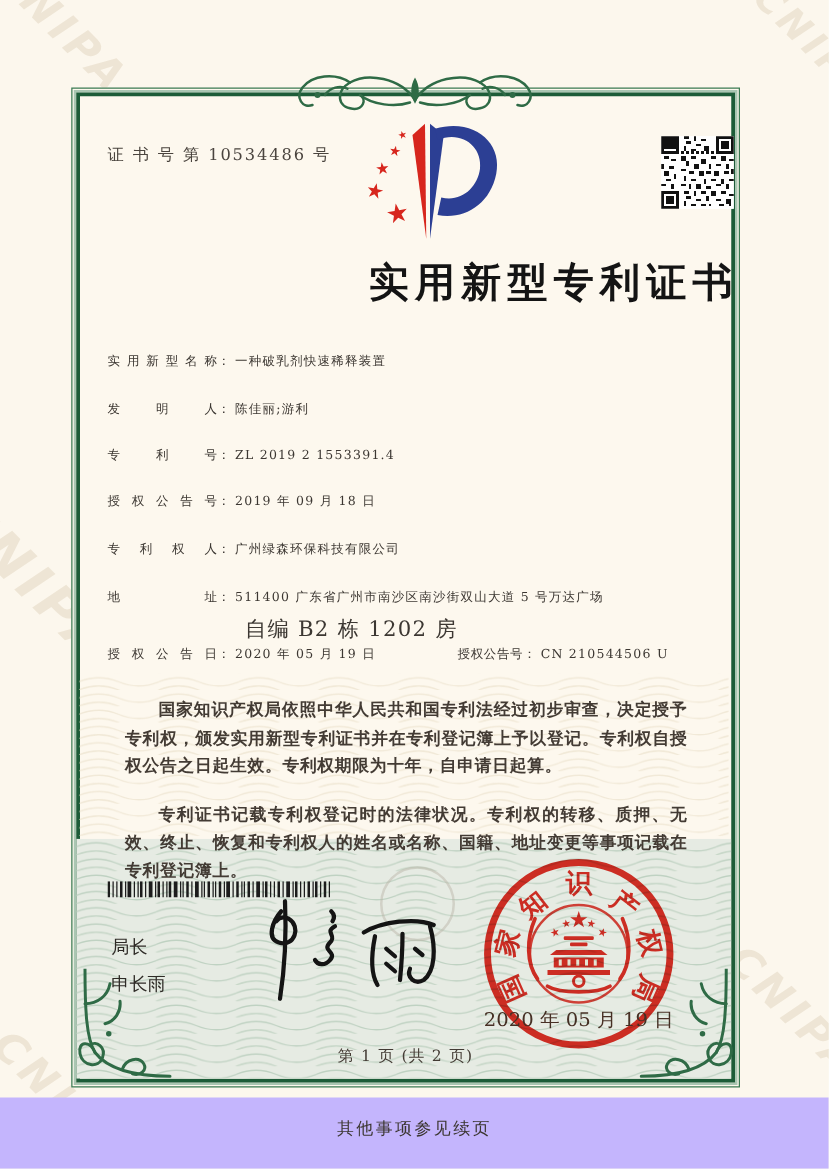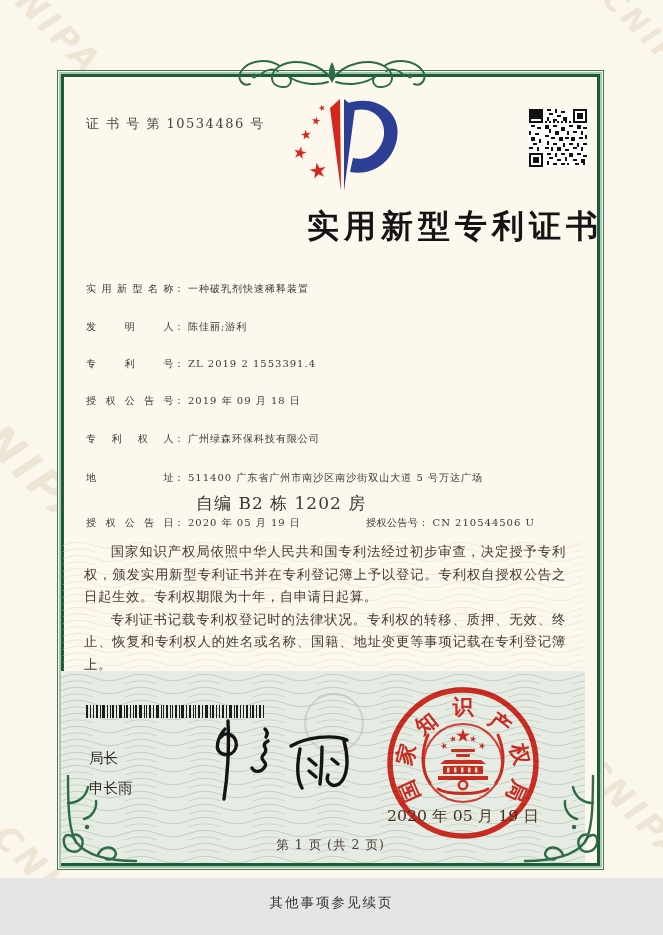--- a/index.html
+++ b/index.html
@@ -14,21 +14,21 @@
   .wm1{top:2px;left:-18px;font-size:34px;}
   .wm2{top:18px;left:590px;font-size:30px;}
   .wm3{top:440px;left:-58px;font-size:44px;}
   .wm4{top:295px;left:400px;font-size:40px;color:rgba(186,158,122,0.14);}
   .wm5{top:575px;left:205px;font-size:40px;color:rgba(186,158,122,0.14);}
   .wm6{top:858px;left:-20px;font-size:34px;}
   .wm7{top:790px;left:568px;font-size:34px;}
 
   
   .cert{position:absolute;left:57px;top:70px;width:533px;height:798px;
-        border:1px solid #3a7a52;background:#fdf8ee;padding-left:12px;}
+        border:1px solid #3a7a52;background:#fdf8ee;}
   .cert-inner{position:absolute;inset:1px;border:2px solid #aac6b2;}
   .cert-inner2{position:absolute;inset:0;border:3px solid #1d5c38;}
 
   .certno{position:absolute;left:28px;top:44px;font-size:13px;color:#4a443e;
           letter-spacing:1.5px;}
   .qr{position:absolute;left:471px;top:38px;width:58px;height:58px;background:#fff;}
   .logo{position:absolute;left:218px;top:20px;width:134px;height:112px;}
   .title{position:absolute;left:0;top:134px;width:100%;text-align:right;
          font-size:32px;font-weight:bold;color:#141414;letter-spacing:5px;}
 
@@ -36,42 +36,42 @@
         letter-spacing:0.5px;white-space:nowrap;}
   .flabel{display:inline-block;width:88px;text-align:justify;text-align-last:justify;
           vertical-align:top;}
   .fcolon{display:inline-block;width:14px;}
   .fvalue{letter-spacing:1px;}
   .addr2{position:absolute;left:138px;top:421px;font-size:17px;color:#3c3732;letter-spacing:1px;}
   .grant-right{position:absolute;left:280px;top:0;}
 
   .paras{position:absolute;left:26px;top:470px;width:482px;font-size:13.4px;
          line-height:22.6px;color:#433b34;text-align:justify;}
-  .paras p{margin:0;text-indent:2em;letter-spacing:0.6px;}
+  .paras p{margin:16px;text-indent:2em;letter-spacing:0.6px;font-weight:bold;}
 
   .waves-upper{position:absolute;left:5px;top:468px;width:520px;height:130px;opacity:.55;}
   .band{position:absolute;left:3px;top:600px;width:524px;height:192px;}
 
   .barcode{position:absolute;left:28px;top:634px;width:178px;height:13px;}
   .ghost{position:absolute;left:246px;top:622px;width:56px;height:56px;border-radius:50%;
          border:2px solid rgba(185,178,165,0.45);}
   .director{position:absolute;left:31px;top:672px;font-size:14.5px;color:#2e2a26;
             font-family:"DejaVu Sans","Liberation Sans",sans-serif;line-height:30px;}
   .sig{position:absolute;left:136px;top:640px;width:170px;height:110px;}
   .seal{position:absolute;left:318px;top:612px;width:174px;height:174px;
         mix-blend-mode:multiply;opacity:.95;}
   .pageinfo{position:absolute;left:0;top:766px;width:100%;text-align:center;
             font-size:12.5px;color:#433b34;letter-spacing:1px;}
 
   .flourish{position:absolute;left:224px;top:54px;width:216px;height:44px;}
   .corner{position:absolute;width:80px;height:90px;bottom:4px;}
   .corner-l{left:4px;}
   .corner-r{right:4px;transform:scaleX(-1);}
 
-  .bottom-strip{position:absolute;left:0;top:878px;width:663px;height:57px;background:#e5e5e5;}
+  .bottom-strip{position:absolute;left:0;top:878px;width:663px;height:57px;background:#c4b5fd;}
   .contnote{position:absolute;left:0;top:16px;width:100%;text-align:center;
             font-size:13.5px;color:#3a352f;letter-spacing:2px;}
 </style>
 </head>
 <body>
 
 <div class="page">
 
   <div class="wm wm1">CNIPA</div>
   <div class="wm wm2">CNIPA</div>

